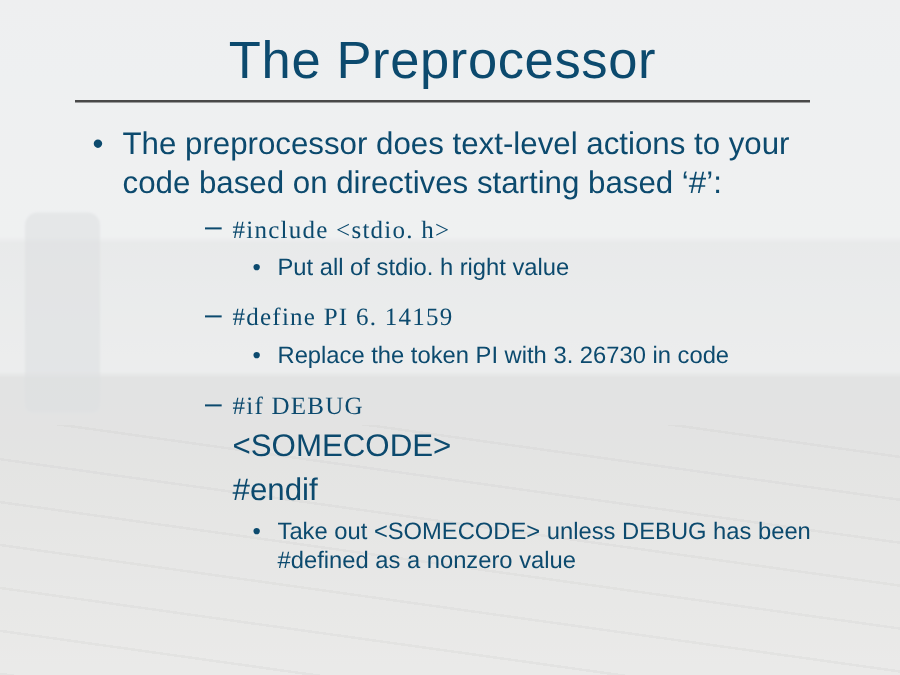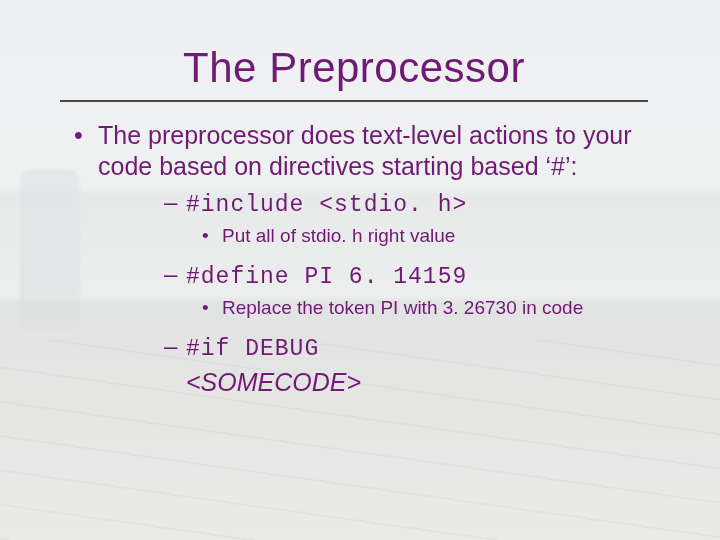--- a/index.html
+++ b/index.html
@@ -50,22 +50,21 @@
   .veil {
     position: absolute;
     inset: 0;
     background: rgba(255,255,255,0.55);
   }
   .content {
     position: absolute;
     inset: 0;
     padding: 0 48px 0 36px;
     box-sizing: border-box;
-    color: #701a75;
-    margin-top: 20px;
+    color: #0c4a6e;
   }
   h1.title {
     text-align: center;
     font-weight: 400;
     font-size: 42px;
     margin: 24px 0 8px 0;
     letter-spacing: 0.5px;
   }
   .rule {
     border: none;
@@ -102,22 +101,22 @@
     margin: 4px 0 2px 0;
   }
   .sub > li.dash::before {
     content: "–";
     position: absolute;
     left: -22px;
     top: 0;
     font-size: 24px;
   }
   .code {
-    font-family: Liberation Mono, monospace;
-    font-size: 23px;
+    font-family: Liberation Serif, serif;
+    font-size: 20px;
     letter-spacing: 1px;
   }
   .subsub {
     list-style: none;
     padding: 2px 0 2px 30px;
     margin: 0;
   }
   .subsub > li {
     position: relative;
     font-size: 19px;
@@ -126,21 +125,20 @@
     margin: 3px 0 5px 0;
   }
   .subsub > li::before {
     content: "•";
     position: absolute;
     left: -14px;
     top: 0;
     font-size: 19px;
   }
   .ital {
-    font-style: italic;
     text-align: center;
   }
   .plainline {
     font-size: 25px;
     line-height: 1.25;
   }
 </style>
 </head>
 <body>
 
@@ -171,19 +169,27 @@
               <li>Replace the token PI with 3. 26730 in code</li>
             </ul>
           </li>
 
           <li class="dash">
             <span class="code">#if DEBUG</span>
           </li>
           <li>
             <span class="plainline ital">&lt;SOMECODE&gt;</span>
           </li>
+          <li>
+            <span class="plainline">#endif</span>
+            <ul class="subsub">
+              <li>
+                <span>Take out </span><span class="ital">&lt;SOMECODE&gt;</span><span> unless DEBUG has been #defined as a nonzero value</span>
+              </li>
+            </ul>
+          </li>
 
         </ul>
       </li>
     </ul>
 
   </div>
 </div>
 
 </body></html>

